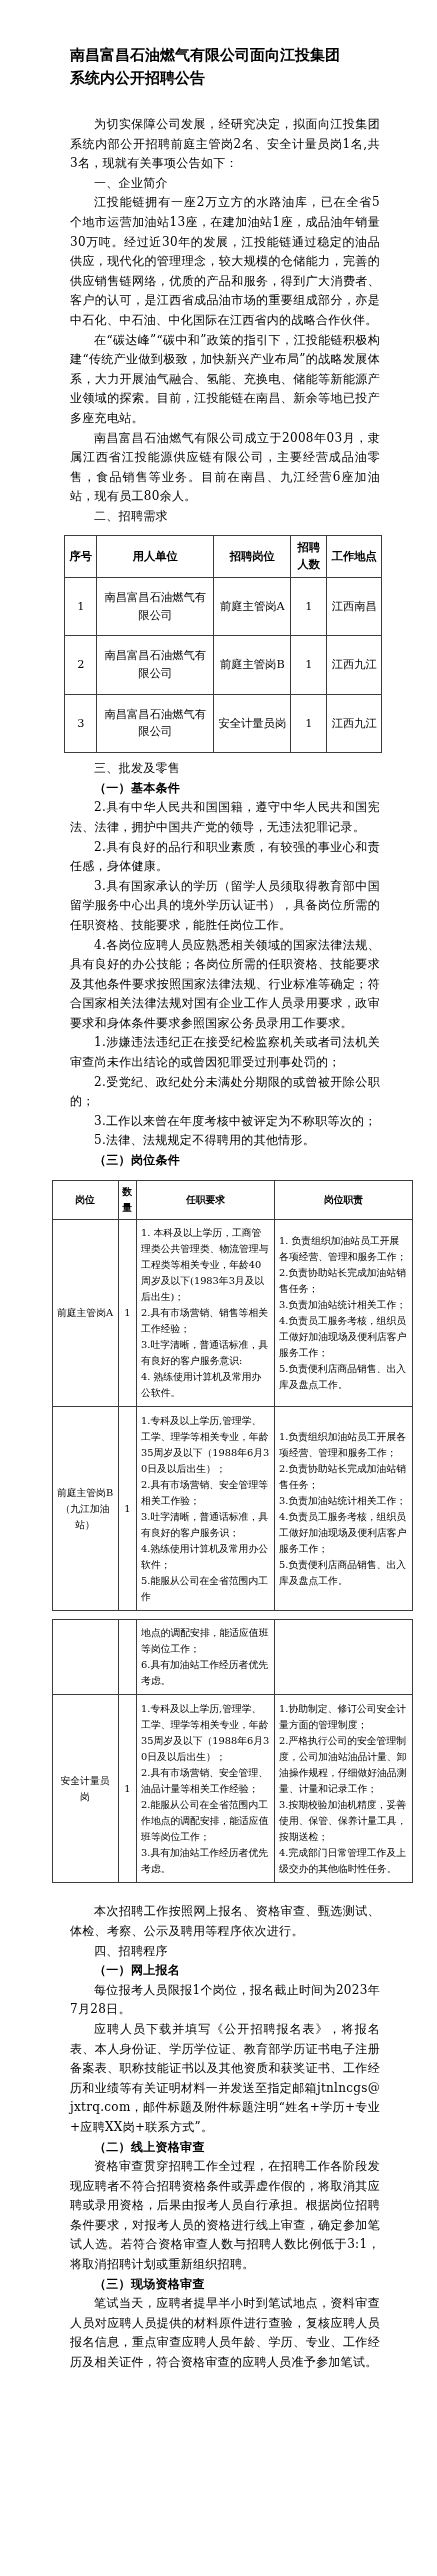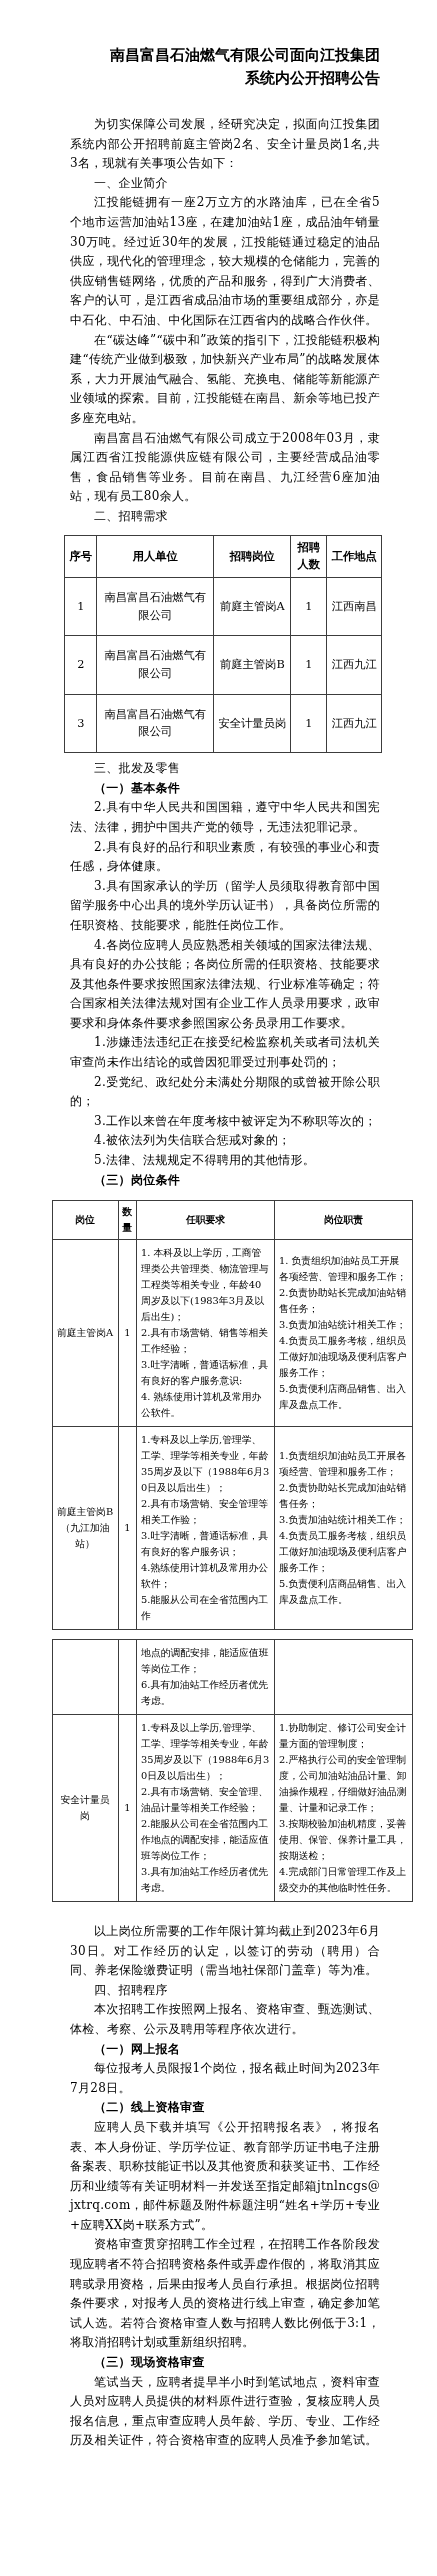--- a/index.html
+++ b/index.html
@@ -3,21 +3,21 @@
 <meta charset="utf-8">
 <style>
   html,body { margin:0; padding:0; background:#ffffff; }
   .page {
     position:relative; width:438px; height:3596px; background:#ffffff;
     overflow:hidden; color:#000;
     font-family:"DejaVu Serif","Liberation Serif",serif;
   }
   .content { padding:43px 58px 0 70px; }
   .title {
-    margin:0 0 26px 0; text-align:right;
+    margin:0 0 26px 0; text-align:left;
     font-family:"Liberation Sans","DejaVu Sans",sans-serif;
     font-weight:bold; font-size:15px; line-height:23px; color:#000;
   }
   .tline { display:block; }
   .para {
     margin:0; font-size:12px; line-height:19.6px; text-align:justify;
     text-indent:2em; letter-spacing:0.3px; word-break:break-all;
   }
   .h1x {
     font-family:"Liberation Sans","DejaVu Sans",sans-serif;
@@ -109,21 +109,20 @@
 
     <p class="para h1x">三、批发及零售</p>
     <p class="para h2x">（一）基本条件</p>
     <p class="para">2.具有中华人民共和国国籍，遵守中华人民共和国宪法、法律，拥护中国共产党的领导，无违法犯罪记录。</p>
     <p class="para">2.具有良好的品行和职业素质，有较强的事业心和责任感，身体健康。</p>
     <p class="para">3.具有国家承认的学历（留学人员须取得教育部中国留学服务中心出具的境外学历认证书），具备岗位所需的任职资格、技能要求，能胜任岗位工作。</p>
     <p class="para">4.各岗位应聘人员应熟悉相关领域的国家法律法规、具有良好的办公技能；各岗位所需的任职资格、技能要求及其他条件要求按照国家法律法规、行业标准等确定；符合国家相关法律法规对国有企业工作人员录用要求，政审要求和身体条件要求参照国家公务员录用工作要求。</p>
     <p class="para">1.涉嫌违法违纪正在接受纪检监察机关或者司法机关审查尚未作出结论的或曾因犯罪受过刑事处罚的；</p>
     <p class="para">2.受党纪、政纪处分未满处分期限的或曾被开除公职的；</p>
     <p class="para">3.工作以来曾在年度考核中被评定为不称职等次的；</p>
-    <p class="para">4.被依法列为失信联合惩戒对象的；</p>
     <p class="para">5.法律、法规规定不得聘用的其他情形。</p>
     <p class="para h2x">（三）岗位条件</p>
 
     <table class="pos">
       <colgroup>
         <col style="width:66px">
           <col style="width:18.5px">
           <col style="width:138px">
           <col style="width:138px">
       </colgroup>
@@ -188,30 +187,29 @@
 3.具有加油站工作经历者优先考虑。</td>
         <td class="cell">1.协助制定、修订公司安全计量方面的管理制度；
 2.严格执行公司的安全管理制度，公司加油站油品计量、卸油操作规程，仔细做好油品测量、计量和记录工作；
 3.按期校验加油机精度，妥善使用、保管、保养计量工具，按期送检；
 4.完成部门日常管理工作及上级交办的其他临时性任务。</td>
       </tr>
     </tbody>
       </table>
 
     <div class="gap"></div>
-    <p class="para">以上岗位所需要的工作年限计算均截止到2023年6月30日。对工作经历的认定，以签订的劳动（聘用）合同、养老保险缴费证明（需当地社保部门盖章）等为准。</p>
-
+
+    <p class="para">本次招聘工作按照网上报名、资格审查、甄选测试、体检、考察、公示及聘用等程序依次进行。</p>
     <p class="para h1x">四、招聘程序</p>
-    <p class="para">本次招聘工作按照网上报名、资格审查、甄选测试、体检、考察、公示及聘用等程序依次进行。</p>
 
     <p class="para h2x">（一）网上报名</p>
     <p class="para">每位报考人员限报1个岗位，报名截止时间为2023年7月28日。</p>
+    <p class="para">应聘人员下载并填写《公开招聘报名表》，将报名表、本人身份证、学历学位证、教育部学历证书电子注册备案表、职称技能证书以及其他资质和获奖证书、工作经历和业绩等有关证明材料一并发送至指定邮箱jtnlncgs@jxtrq.com，邮件标题及附件标题注明“姓名+学历+专业+应聘XX岗+联系方式”。</p>
+
     <p class="para h2x">（二）线上资格审查</p>
-
-    <p class="para">应聘人员下载并填写《公开招聘报名表》，将报名表、本人身份证、学历学位证、教育部学历证书电子注册备案表、职称技能证书以及其他资质和获奖证书、工作经历和业绩等有关证明材料一并发送至指定邮箱jtnlncgs@jxtrq.com，邮件标题及附件标题注明“姓名+学历+专业+应聘XX岗+联系方式”。</p>
     <p class="para">资格审查贯穿招聘工作全过程，在招聘工作各阶段发现应聘者不符合招聘资格条件或弄虚作假的，将取消其应聘或录用资格，后果由报考人员自行承担。根据岗位招聘条件要求，对报考人员的资格进行线上审查，确定参加笔试人选。若符合资格审查人数与招聘人数比例低于3:1，将取消招聘计划或重新组织招聘。</p>
 
     <p class="para h2x">（三）现场资格审查</p>
     <p class="para">笔试当天，应聘者提早半小时到笔试地点，资料审查人员对应聘人员提供的材料原件进行查验，复核应聘人员报名信息，重点审查应聘人员年龄、学历、专业、工作经历及相关证件，符合资格审查的应聘人员准予参加笔试。</p>
 
   </div>
 </div>
 
 
 </body></html>

